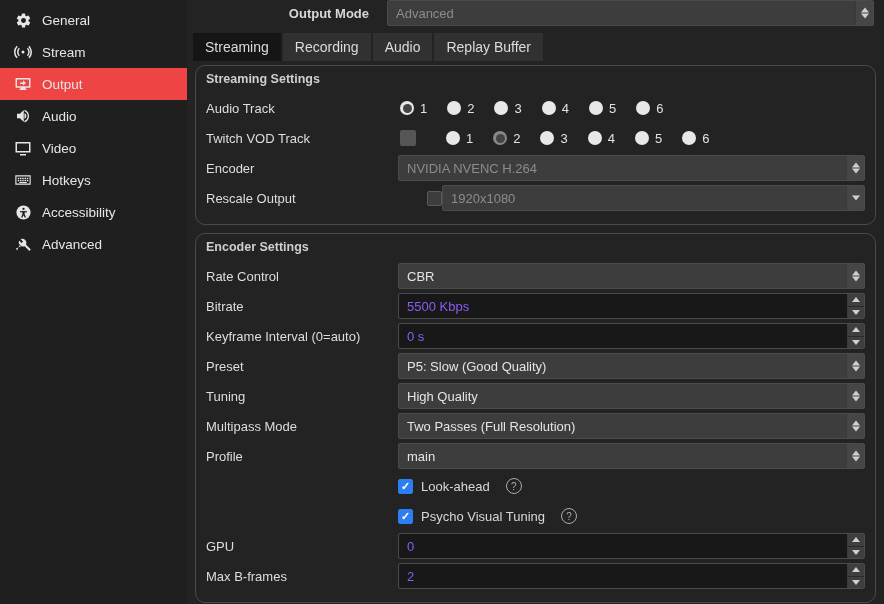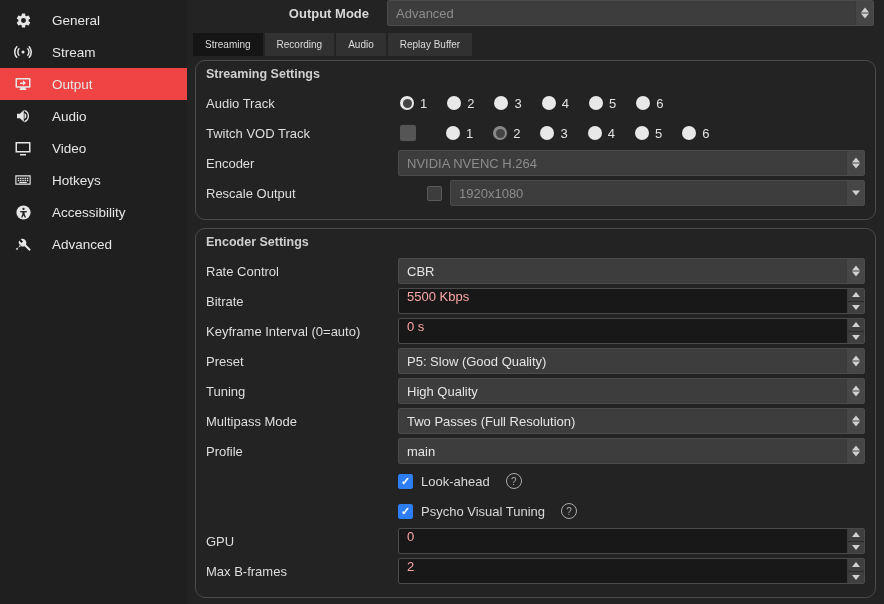--- a/index.html
+++ b/index.html
@@ -1,33 +1,33 @@
 <!DOCTYPE html>
 <html><head>
 <meta charset="utf-8">
 <style>
   * { box-sizing: border-box; margin: 0; padding: 0; font-family: -apple-system, BlinkMacSystemFont, "Segoe UI", Arial, sans-serif; }
   html, body { width: 884px; height: 604px; background: #232323; color: #d8d8d8; font-size: 13px; overflow: hidden; }
   .root { display: flex; width: 100%; height: 100%; }
 
   
   .sidebar { width: 187px; background: #1f1f1f; display: flex; flex-direction: column; padding-top: 4px; }
-  .sidebar-item { display: flex; align-items: center; gap: 20px; padding: 0 14px; height: 32px; cursor: pointer; color: #e6e6e6; }
+  .sidebar-item { display: flex; align-items: center; gap: 10px; padding: 0 14px; height: 32px; cursor: pointer; color: #e6e6e6; }
   .sidebar-item.active { background: #ef4444; }
   .sidebar-item .icon { width: 18px; height: 18px; display: inline-flex; align-items: center; justify-content: center; color: #e6e6e6; flex-shrink: 0; }
   .sidebar-item span.label { font-size: 13.5px; }
 
   
   .main { flex: 1; display: flex; flex-direction: column; overflow-y: auto; }
   .topbar { display: flex; align-items: center; height: 34px; padding: 0 10px; gap: 10px; border-bottom: 1px solid #232323;}
   .topbar-label { width: 180px; text-align: right; padding-right: 8px; font-size: 13px; color: #d8d8d8; font-weight: bold; }
   .topbar-select { flex: 1; min-width: 0; }
 
   .tabs { display: flex; align-items: stretch; gap: 2px; padding: 6px 6px 4px; }
-  .tab { padding: 6px 12px; background: #313131; cursor: pointer; color: #dcdcdc; font-size: 10px; }
+  .tab { padding: 6px 12px; background: #313131; cursor: pointer; color: #dcdcdc; font-size: 14px; }
   .tab.active { background: #151515; }
 
   .panel { margin: 0 8px 8px; border: 1px solid #4a4a4a; border-radius: 10px; }
   .panel-title { font-size: 12.5px; font-weight: 600; color: #cfcfcf; padding: 6px 10px 4px; }
   .panel-body { padding: 4px 10px 10px; }
 
   .row { display: flex; align-items: center; min-height: 28px; margin-bottom: 2px; }
   .row-label { width: 192px; text-align: left; padding-right: 10px; font-size: 13px; color: #dedede; }
   .row-content { flex: 1; min-width: 0; display: flex; align-items: center; }
 
@@ -46,21 +46,21 @@
   .select .arrows { position:absolute; right:0; top:0; bottom:0; width:18px; background:#464646; display:flex; flex-direction:column; align-items:center; justify-content:center; gap:0; border-left:1px solid #3a3a3a;}
   .select .arrows.single svg { margin: 0;}
   .select .arrows svg { width:8px; height:6px; fill:#d0d0d0; }
 
   
   .checkbox { width:15px; height:15px; background:#3d3d3d; border:1px solid #5a5a5a; border-radius:2px; display:inline-flex; align-items:center; justify-content:center; }
   .checkbox.checked { background:#2c7ef2; border-color:#2c7ef2; }
   .checkbox.checked::after { content:"\2713"; font-size: 11px; color:#fff; line-height:1; font-weight:700; }
 
   
-  .spin { position:relative; width:100%; height:26px; background:#181818; border:1px solid #4b4b4b; color:#fca5a5; display:flex; align-items:flex-start; padding:0 20px 0 8px; font-size:13px; border-radius:2px; }
+  .spin { position:relative; width:100%; height:26px; background:#181818; border:1px solid #4b4b4b; color:#8b5cf6; display:flex; align-items:center; padding:0 20px 0 8px; font-size:13px; border-radius:2px; }
   .spin .spins { position:absolute; right:0; top:0; bottom:0; width:17px; display:flex; flex-direction:column; }
   .spin .spins .sb { flex:1; background:#3f3f3f; border-left:1px solid #3a3a3a; display:flex; align-items:center; justify-content:center; }
   .spin .spins .sb:first-child { border-bottom:1px solid #2a2a2a; }
   .spin .spins svg { width:8px; height:5px; fill:#d0d0d0; }
 
   
   .help { display:inline-flex; width:16px; height:16px; border:1.5px solid #aaa; border-radius:50%; align-items:center; justify-content:center; font-size:10px; color:#aaa; margin-left:8px; }
 
   .chk-row { display:flex; align-items:center; gap:8px; }
   svg { display:block; }
@@ -239,21 +239,21 @@
                   </svg>
                   <svg viewBox="0 0 8 5">
                     <path d="M0 0 4 5 8 0z"></path>
                   </svg>
                 </span>
             </div>
           </div>
         </div>
         <div class="row">
           <div class="row-label">Rescale Output</div>
-          <div class="row-content" style="gap:8px;padding-left:29px;">
+          <div class="row-content" style="gap:0;padding-left:29px;">
             <span class="checkbox"></span>
             <div class="select disabled" style="flex:1;">
               <span>1920x1080</span>
               <span class="arrows single">
                   <svg viewBox="0 0 8 5">
                     <path d="M0 0 4 5 8 0z"></path>
                   </svg>
                 </span>
             </div>
           </div>

